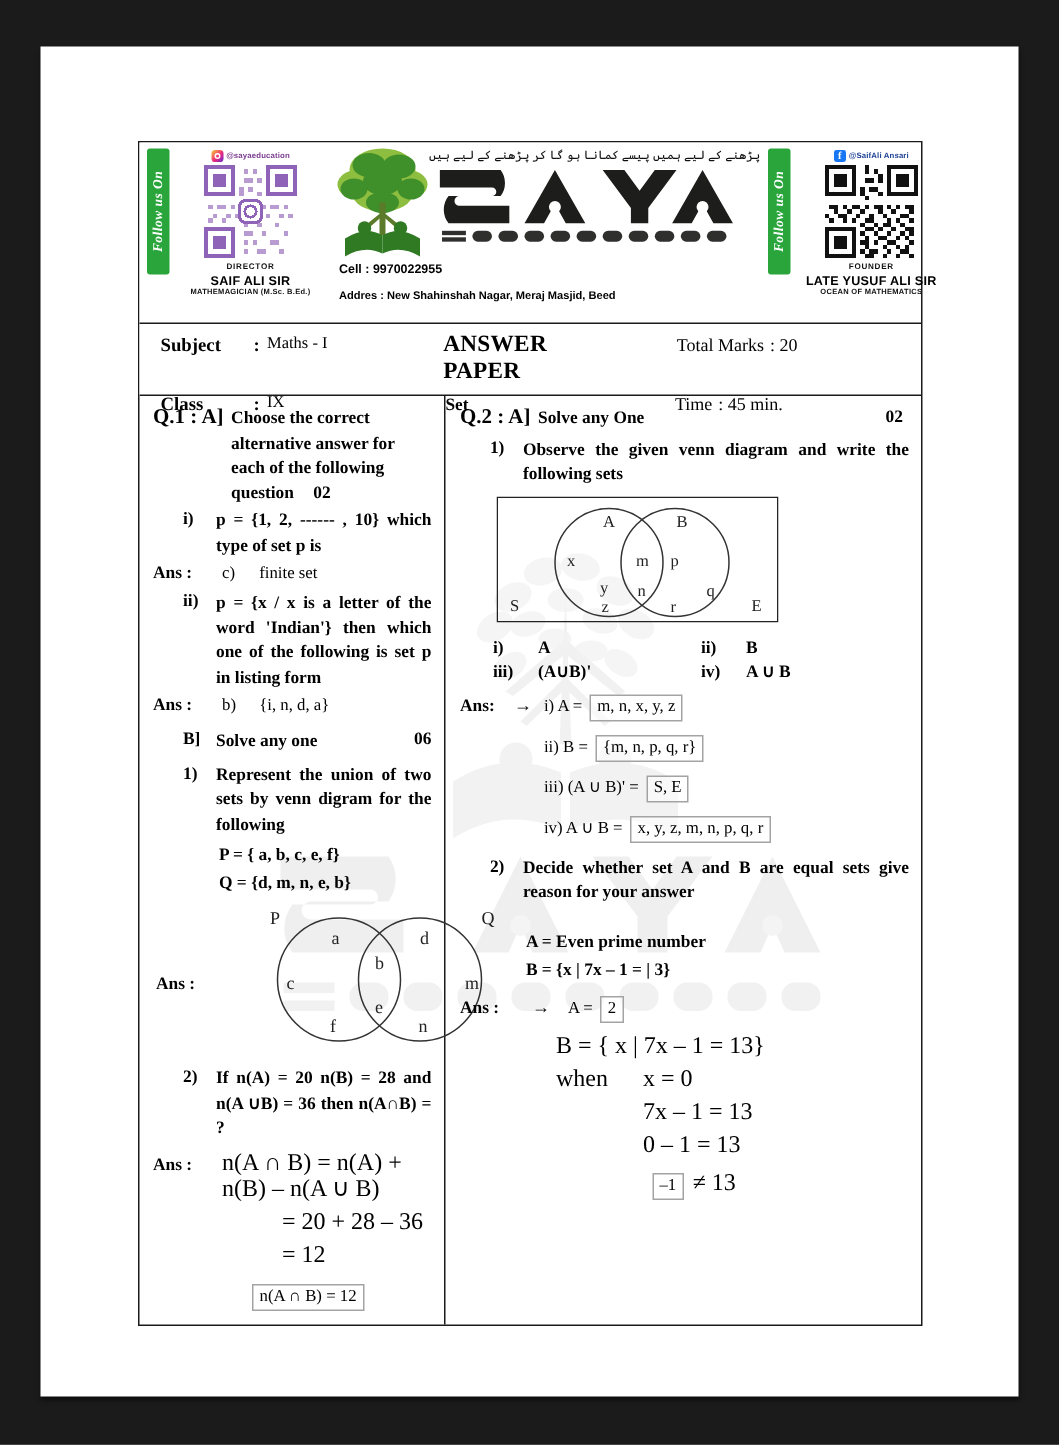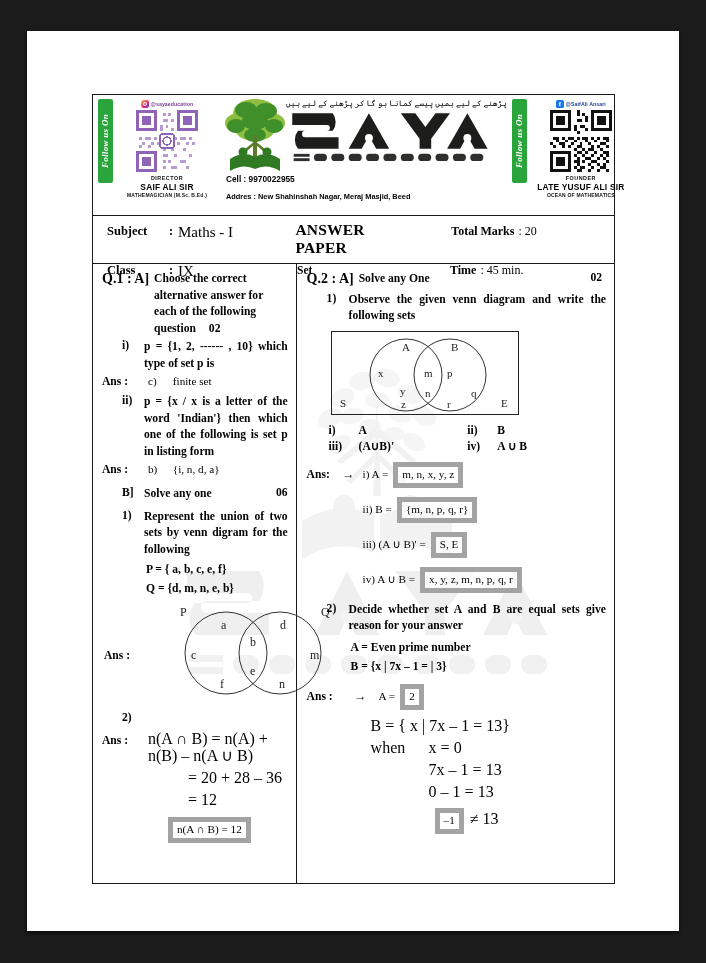--- a/index.html
+++ b/index.html
@@ -149,21 +149,21 @@
   }
   .center-block {
     flex: 1 1 auto;
     display: flex;
     flex-direction: column;
     padding-top: 2px;
     position: relative;
   }
   .center-top { display: flex; align-items: flex-start; }
   .tree-logo { width: 62px; height: 76px; flex: 0 0 auto; margin-left: 4px;}
-  .brand-col { flex: 1 1 auto; display:flex; flex-direction:column; align-items:flex-start; }
+  .brand-col { flex: 1 1 auto; display:flex; flex-direction:column; align-items:center; }
   .urdu-line {
     font-family: "Liberation Serif", serif;
     font-size: 8px; color: #111; direction: rtl;
     margin: 2px 0 0 0; letter-spacing: .2px; white-space: nowrap;
   }
   .saya-svg { width: 218px; height: 55px; margin-top: 1px; }
   .center-bottom {
     display: flex; align-items: baseline; gap: 8px;
     margin-top: 1px; padding-left: 6px; flex-direction: column;
   }
@@ -183,26 +183,26 @@
     border-bottom: 1.4px solid #1a1a1a;
     box-sizing: border-box;
     z-index: 3;
     background: #fff;
     padding: 5px 14px 0 14px;
   }
   .tb-row { display: flex; align-items: baseline; width: 100%; }
   .tb-left { width: 190px; display:flex; }
   .tb-left .lbl { font-weight: bold; font-size: 12.5px; width: 62px; }
   .tb-left .sep { font-weight: bold; font-size: 12.5px; width: 9px; }
-  .tb-left .val { font-size: 15px; }
+  .tb-left .val { font-size: 11px; }
   .tb-center { flex: 1 1 auto; text-align: left; }
   .tb-title { font-weight: bold; font-size: 15.5px; letter-spacing: .2px; }
   .tb-set { font-weight: bold; font-size: 11.5px; }
   .tb-right { width: 150px; text-align: left; padding-left: 32px; }
-  .tb-right .lbl { font-weight: bold; font-size: 12px; }
+  .tb-right .lbl { font-weight: normal; font-size: 12px; }
   .tb-right .val { font-size: 12px; }
 
   
   #body-area {
     position: absolute;
     left: 0; top: 169px; right: 0; bottom: 0;
     display: flex;
     z-index: 2;
   }
   .col {
@@ -226,21 +226,21 @@
   .li .txt { flex: 1 1 auto; font-weight: bold; font-size: 11.6px; line-height: 16.5px; text-align: justify; }
 
   .ansrow { display: flex; margin-top: 3px; align-items: baseline; }
   .ansrow .anslbl { width: 46px; flex: 0 0 auto; font-weight: bold; font-size: 11.6px; }
   .ansrow .ansval { font-size: 11.2px; }
   .opt { display:inline-block; width: 22px; }
 
   .mathline { font-size: 16px; line-height: 17px; }
   .boxed {
     display: inline-block;
-    border: 5px solid #a3a3a3;
+    border: 1px solid #a3a3a3;
     padding: 0px 4px 1px 4px;
     font-size: 11.2px;
     line-height: 15px;
     background: rgba(255,255,255,.55);
   }
 
   .venn-wrap { position: relative; }
   .r-item { display: flex; margin-top: 4px; align-items: baseline; }
   .r-item .rn { width: 30px; flex: 0 0 auto; font-weight: bold; font-size: 11.6px; }
   .r-item .rv { font-weight: bold; font-size: 11.6px; }
@@ -647,20 +647,21 @@
               <text x="92" y="45" font-family="Liberation Serif, serif" font-size="12" fill="#222">b</text>
               <text x="92" y="74" font-family="Liberation Serif, serif" font-size="12" fill="#222">e</text>
               <text x="122" y="28" font-family="Liberation Serif, serif" font-size="12" fill="#222">d</text>
               <text x="152" y="58" font-family="Liberation Serif, serif" font-size="12" fill="#222">m</text>
               <text x="121" y="87" font-family="Liberation Serif, serif" font-size="12" fill="#222">n</text>
             </svg>
           </div>
 
           <div class="li ind" style="margin-top:8px;">
             <span class="num">2)</span>
+            <span class="txt">If  n(A)  =  20  n(B)  =  28  and n(A ∪B) = 36 then n(A∩B) = ?</span>
           </div>
 
           <div class="ansrow" style="margin-top:6px;">
             <span class="anslbl">Ans :</span>
             <span class="mathline">n(A ∩ B) = n(A) + n(B) – n(A ∪ B)</span>
           </div>
           <div class="mathline" style="padding-left:86px; margin-top:5px;">= 20 + 28 – 36</div>
           <div class="mathline" style="padding-left:86px; margin-top:5px;">= 12</div>
           <div style="padding-left:66px; margin-top:9px;">
             <span class="boxed">n(A ∩ B) = 12</span>
@@ -740,21 +741,21 @@
 
           <div style="display:flex; align-items:baseline; margin-top:9px; padding-left:56px;">
             <span class="smalltxt" style="margin-right:5px;">iv) A ∪ B =</span>
             <span class="boxed">x, y, z, m, n, p, q, r</span>
           </div>
 
           <div class="li ind" style="margin-top:9px;">
             <span class="num">2)</span>
             <span class="txt">Decide whether set A and B are equal sets give reason for your answer</span>
           </div>
-          <div class="q-body" style="padding-left:44px; margin-top:5px;">A = Even prime number</div>
+          <div class="q-body" style="padding-left:44px; margin-top:16px;">A = Even prime number</div>
           <div class="q-body" style="padding-left:44px; margin-top:3px;">B = {x | 7x – 1 = | 3}</div>
 
           <div style="display:flex; align-items:baseline; margin-top:8px;">
             <span class="bold" style="width:40px; font-size:11.6px;">Ans :</span>
             <span class="ansarrow" style="width:24px; padding-left:8px;">→</span>
             <span class="smalltxt" style="margin-right:5px;">A =</span>
             <span class="boxed">2</span>
           </div>
 
           <div class="mathline" style="padding-left:64px; margin-top:7px;">B = { x | 7x – 1 = 13}</div>

